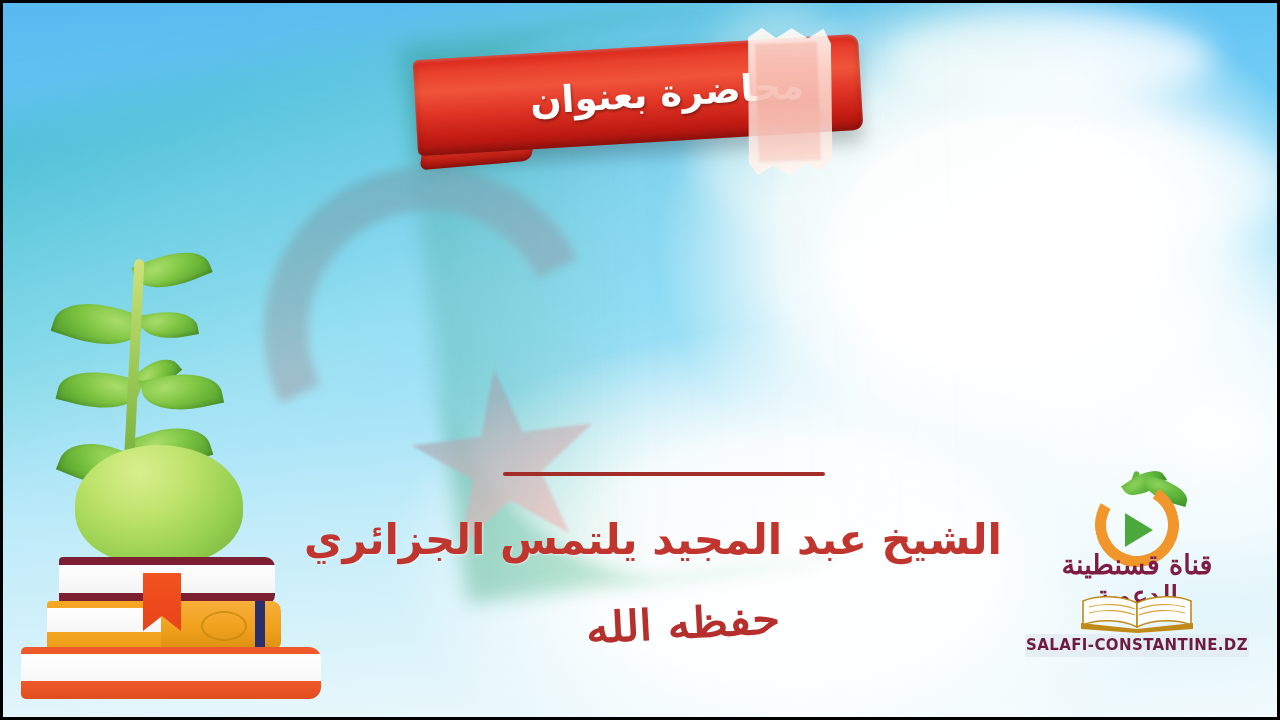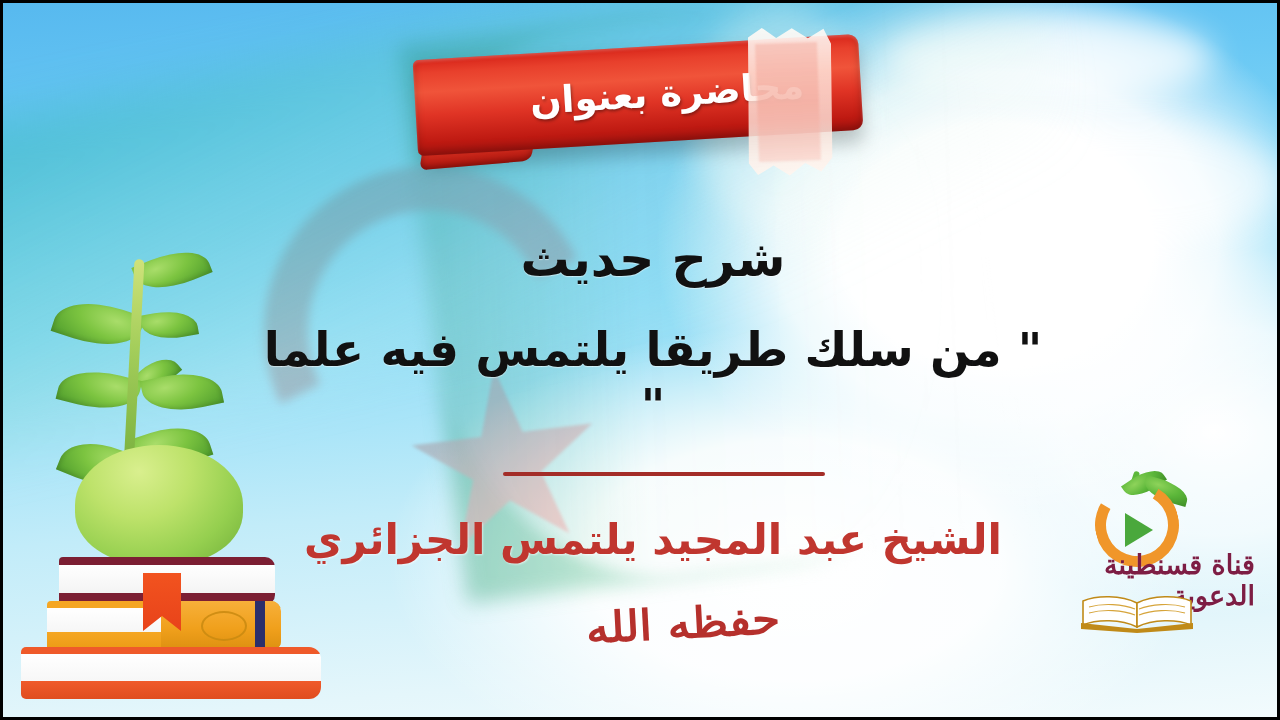--- a/index.html
+++ b/index.html
@@ -351,21 +351,21 @@
     clip-path: polygon(0 0, 100% 0, 100% 100%, 50% 74%, 0 100%);
   }
 
   
   .logo {
     position: absolute;
     left: 1016px;
     top: 468px;
     width: 236px;
     height: 210px;
-    text-align: right;
+    text-align: center;
   }
   .logo-arc {
     position: absolute;
     left: 76px; top: 12px;
     width: 84px; height: 84px;
     border-radius: 50%;
     border: 11px solid #f0962a;
     border-top-color: transparent;
     transform: rotate(-14deg);
   }
@@ -441,24 +441,20 @@
   <div class="ribbon-wrap">
     <div class="ribbon-shadow"></div>
     <div class="ribbon-fold2"></div>
     <div class="ribbon-fold"></div>
     <div class="ribbon-body"></div>
     <div class="ribbon-text">محاضرة بعنوان</div>
     <div class="tape"></div>
     <div class="tape-inner"></div>
   </div>
 
-  <div class="title-block">
-    <div class="title-main">شرح حديث</div>
-    <div class="title-hadith">" من سلك طريقا يلتمس فيه علما "</div>
-  </div>
 
   <div class="divider"></div>
 
   <div class="speaker">الشيخ عبد المجيد يلتمس الجزائري</div>
 
   <div class="calligraphy">حفظه الله</div>
 
   <div class="illus">
     <div class="leaf lf1"></div>
     <div class="leaf lf2"></div>
@@ -490,15 +486,16 @@
       <svg viewBox="0 0 120 40" xmlns="http://www.w3.org/2000/svg">
         <path d="M60 10 C44 2 20 2 6 8 L6 32 C20 26 44 26 60 34 Z" fill="#ffffff" stroke="#c08a18" stroke-width="1.6"></path>
         <path d="M60 10 C76 2 100 2 114 8 L114 32 C100 26 76 26 60 34 Z" fill="#ffffff" stroke="#c08a18" stroke-width="1.6"></path>
         <path d="M12 14 C26 10 46 11 58 16" fill="none" stroke="#d6a43a" stroke-width="1.2"></path>
         <path d="M12 20 C26 16 46 17 58 22" fill="none" stroke="#d6a43a" stroke-width="1.2"></path>
         <path d="M108 14 C94 10 74 11 62 16" fill="none" stroke="#d6a43a" stroke-width="1.2"></path>
         <path d="M108 20 C94 16 74 17 62 22" fill="none" stroke="#d6a43a" stroke-width="1.2"></path>
         <path d="M4 30 L60 36 L116 30 L116 36 L60 40 L4 36 Z" fill="#c08a18"></path>
       </svg>
     </div>
+    <div class="logo-url">SALAFI-CONSTANTINE.DZ</div>
   </div>
 
 </div>
 
 </body></html>

